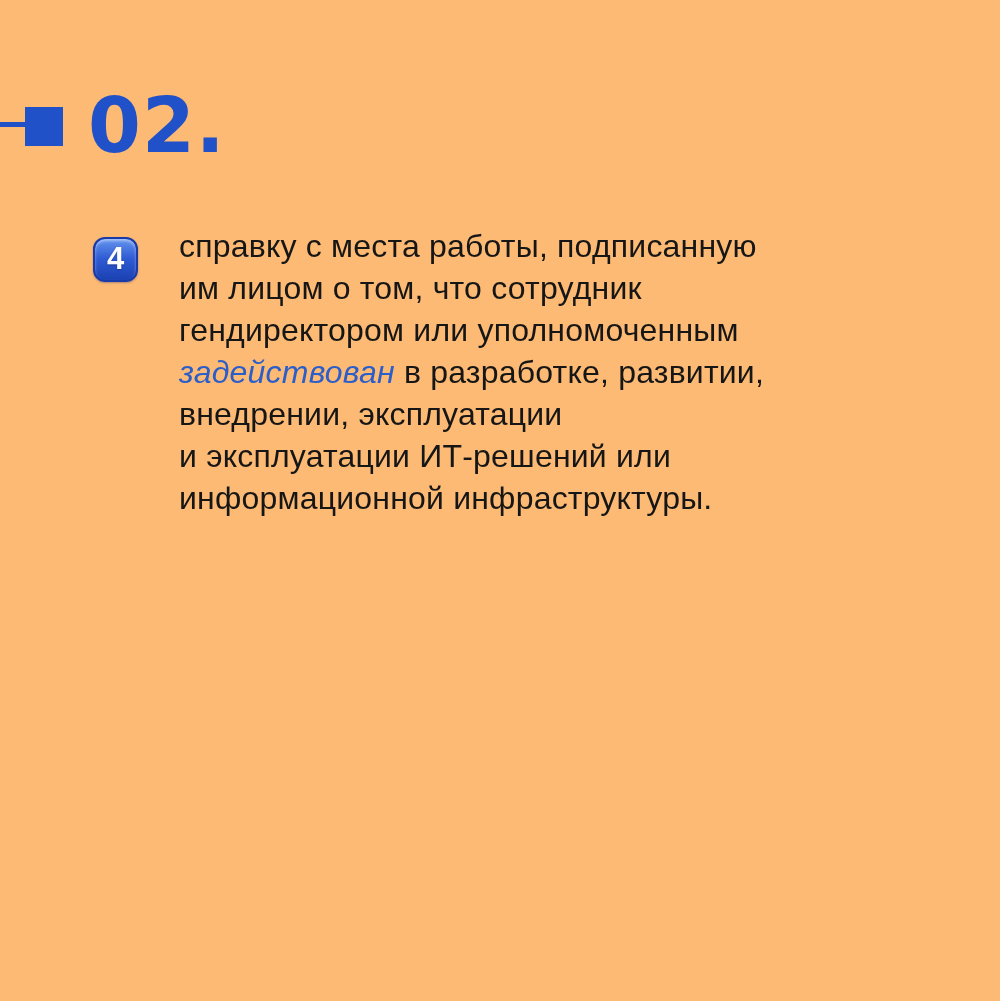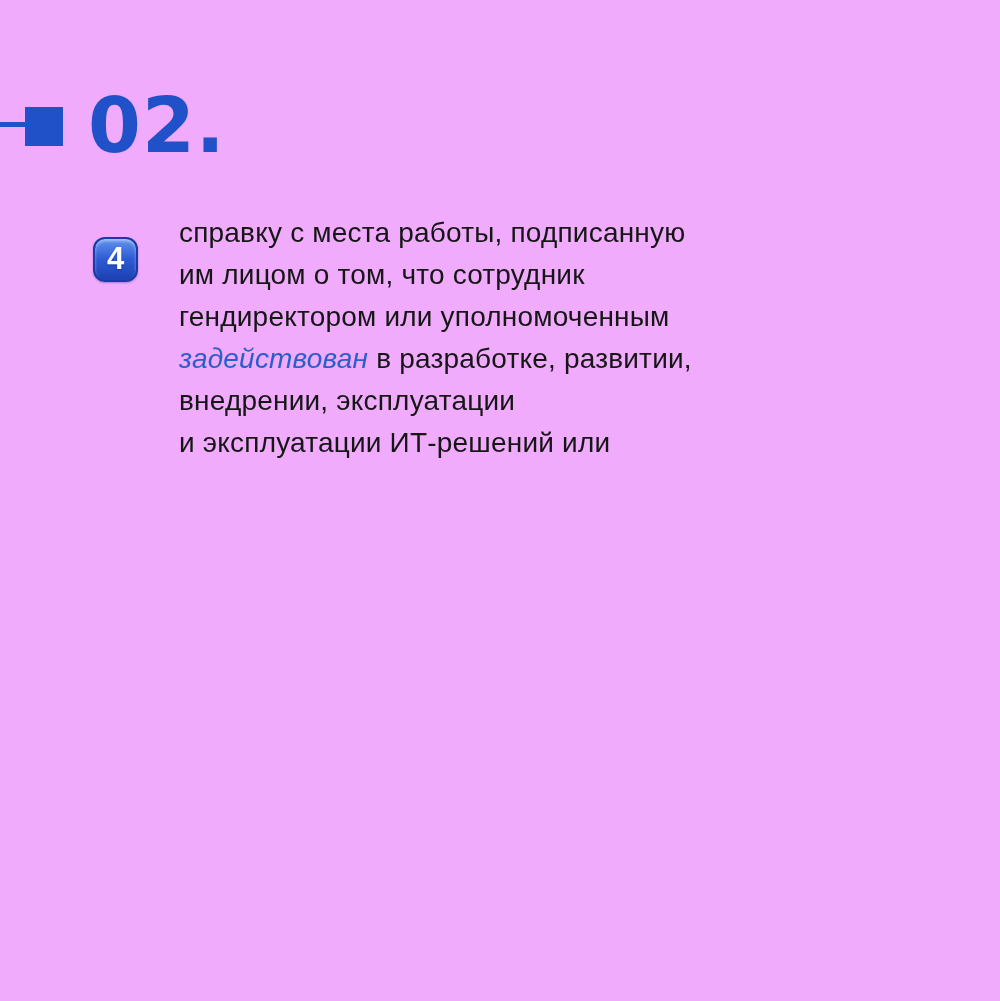--- a/index.html
+++ b/index.html
@@ -1,21 +1,21 @@
 <!DOCTYPE html>
 <html lang="ru"><head>
 <meta charset="utf-8">
 <style>
   * { margin: 0; padding: 0; box-sizing: border-box; }
   html, body { background: #ffffff; }
   .canvas {
     position: relative;
     width: 1000px;
     height: 1001px;
-    background: #f0abfc;
+    background: #fdba74;
     overflow: hidden;
     font-family: "Liberation Sans", sans-serif;
   }
   
   .marker-line {
     position: absolute;
     left: 0;
     top: 122px;
     width: 31px;
     height: 5px;
@@ -61,23 +61,23 @@
     font-size: 31px;
     font-weight: bold;
     line-height: 1;
     text-shadow: 0 1px 2px rgba(10,25,90,0.45);
     transform: translateY(-1px);
   }
   
   .paragraph {
     position: absolute;
     left: 179px;
-    top: 212px;
+    top: 225px;
     width: 740px;
-    font-size: 28px;
+    font-size: 32px;
     line-height: 42px;
     font-weight: 400;
     color: #161616;
     letter-spacing: 0.2px;
   }
   .line { white-space: nowrap; }
   .hl {
     color: #2b5ec9;
     font-weight: normal;
     font-style: italic;
@@ -97,15 +97,16 @@
     <span class="badge-digit">4</span>
   </div>
 
   <div class="paragraph">
     <div class="line">справку с места работы, подписанную</div>
     <div class="line">им лицом о том, что сотрудник</div>
     <div class="line">гендиректором или уполномоченным</div>
     <div class="line"><span class="hl">задействован</span><span> в разработке, развитии,</span></div>
     <div class="line">внедрении, эксплуатации</div>
     <div class="line">и эксплуатации ИТ-решений или</div>
+    <div class="line">информационной инфраструктуры.</div>
   </div>
 
 </div>
 
 </body></html>

